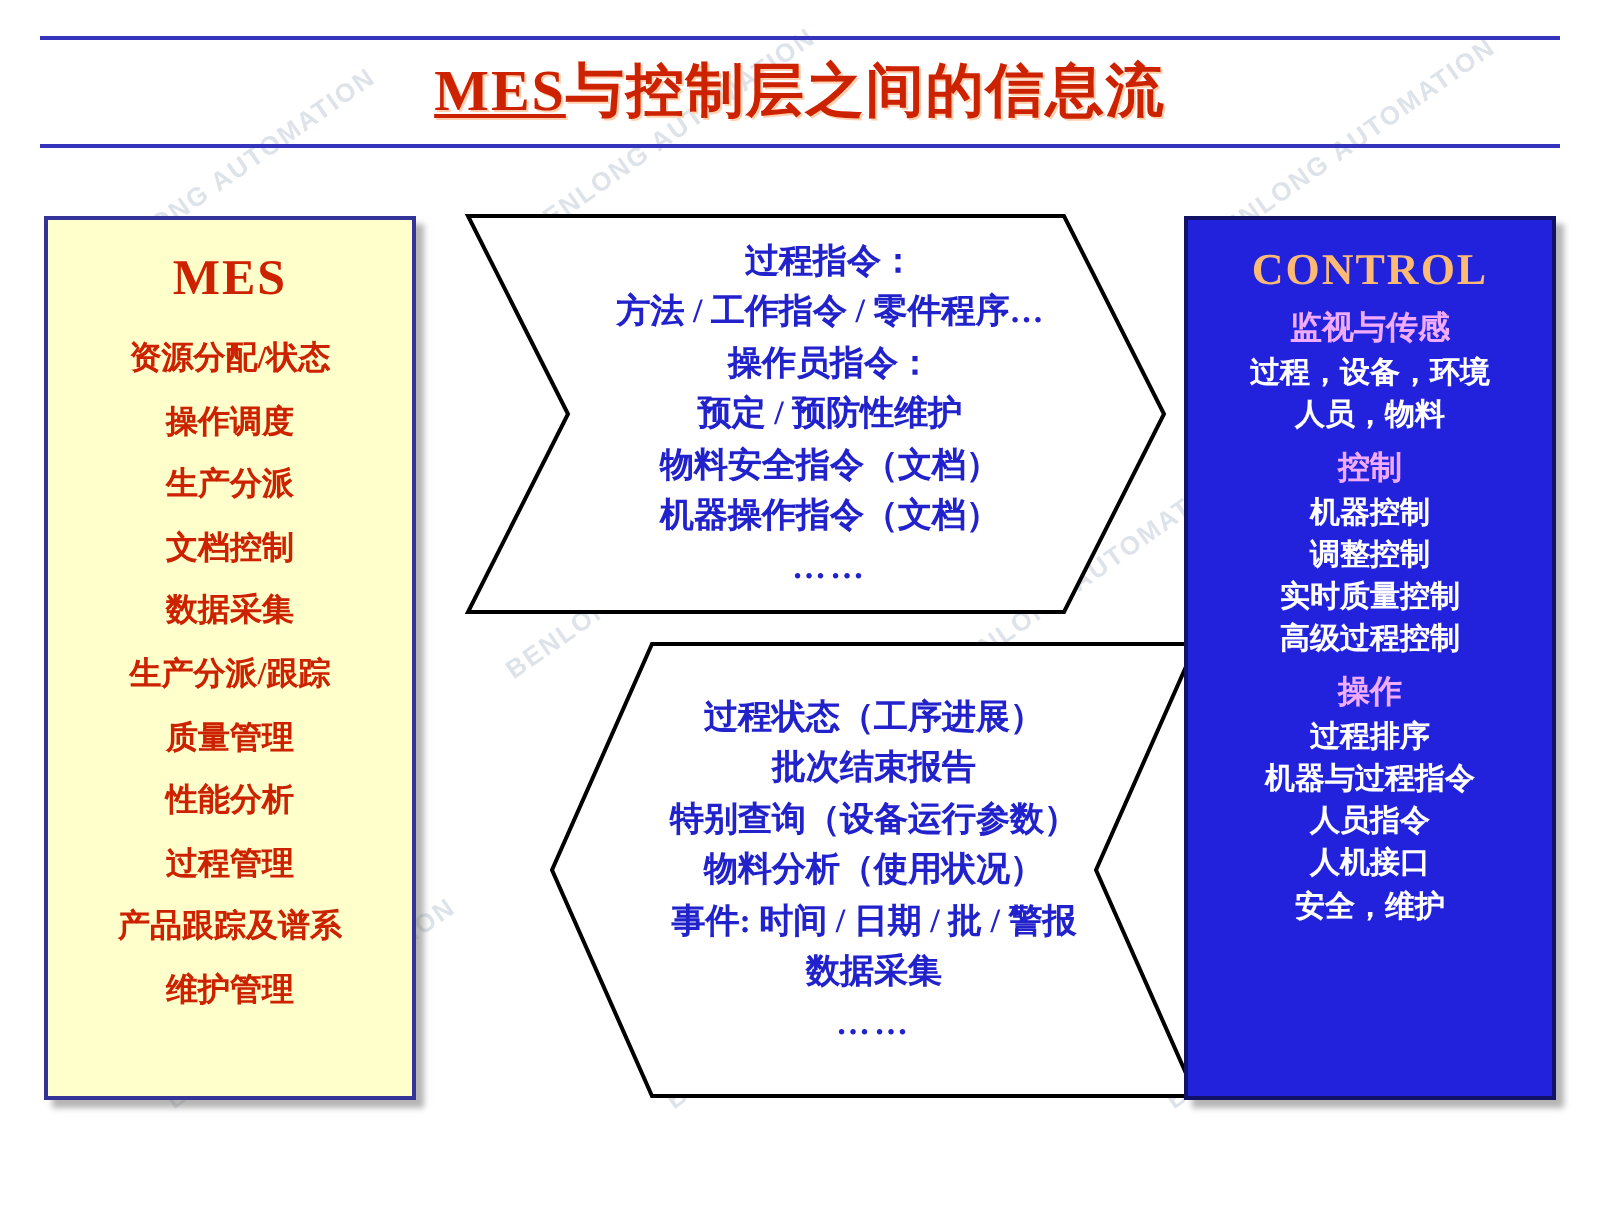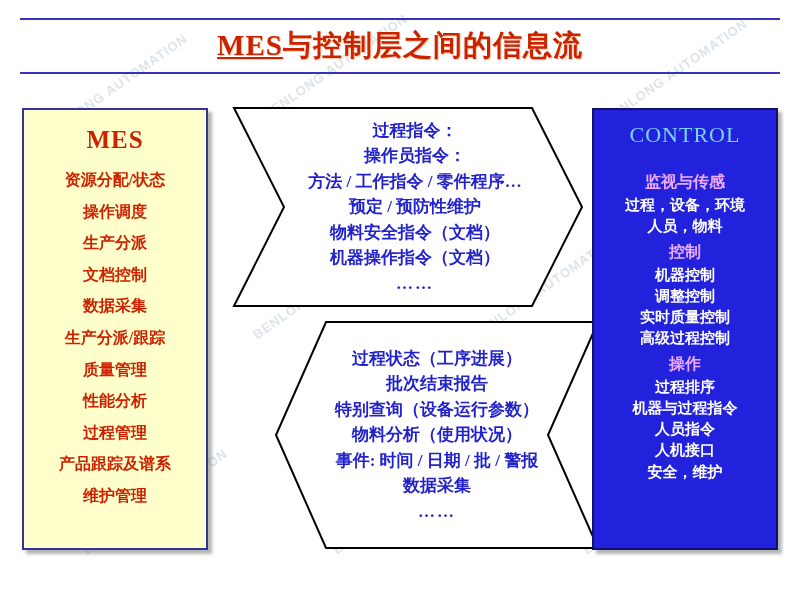--- a/index.html
+++ b/index.html
@@ -96,23 +96,23 @@
     border: 2px solid #111166;
     box-shadow: 4px 4px 3px rgba(120,120,120,0.55);
     display: flex;
     flex-direction: column;
     align-items: center;
     padding-top: 12px;
     box-sizing: border-box;
   }
   .ctrl-title {
     font-size: 22px;
-    font-weight: normal;
-    color: #7dd3fc;
-    margin-bottom: 20px;
+    font-weight: bold;
+    color: #fdba74;
+    margin-bottom: 2px;
     letter-spacing: 1px;
   }
   .ctrl-head {
     font-size: 16px;
     font-weight: bold;
     color: #f0abfc;
     margin: 4px 0 2px 0;
   }
   .ctrl-item {
     font-size: 15px;
@@ -193,22 +193,22 @@
   <div class="mes-item">产品跟踪及谱系</div>
   <div class="mes-item">维护管理</div>
 </div>
 
 <div class="arrow" id="arrow-top">
   <svg width="352" height="202" viewBox="0 0 352 202">
     <polygon points="2,2 300,2 350,101 300,200 2,200 52,101" fill="#ffffff" stroke="#000000" stroke-width="2"></polygon>
   </svg>
   <div class="arrow-content">
     <div class="arrow-line">过程指令：</div>
+    <div class="arrow-line">方法 / 工作指令 / 零件程序…</div>
     <div class="arrow-line">操作员指令：</div>
-    <div class="arrow-line">方法 / 工作指令 / 零件程序…</div>
     <div class="arrow-line">预定 / 预防性维护</div>
     <div class="arrow-line">物料安全指令（文档）</div>
     <div class="arrow-line">机器操作指令（文档）</div>
     <div class="arrow-line dots">……</div>
   </div>
 </div>
 
 <div class="arrow" id="arrow-bot">
   <svg width="326" height="230" viewBox="0 0 326 230">
     <polygon points="52,2 324,2 274,115 324,228 52,228 2,115" fill="#ffffff" stroke="#000000" stroke-width="2"></polygon>

